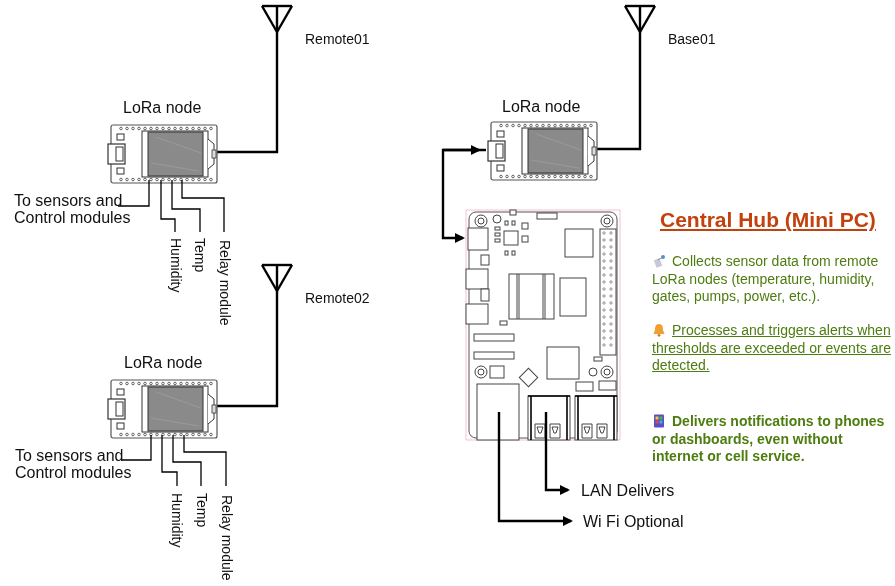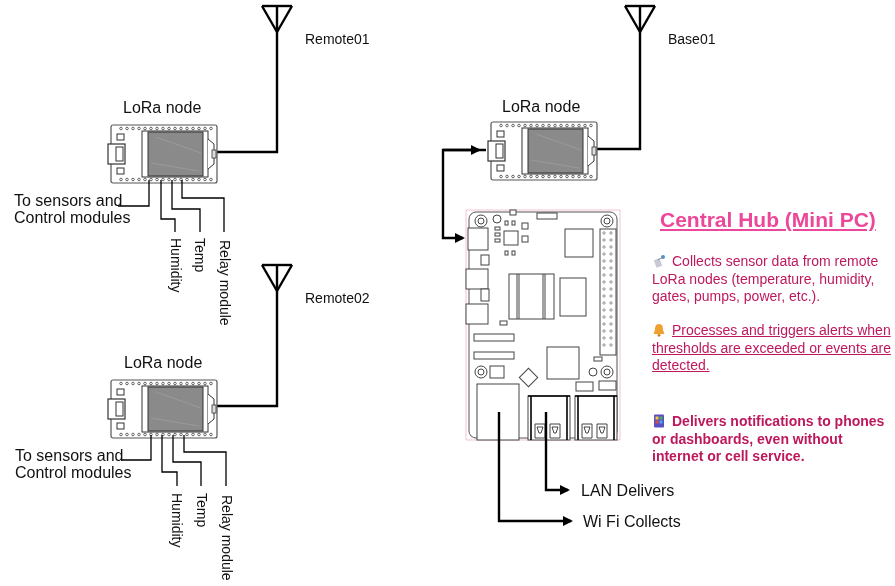--- a/index.html
+++ b/index.html
@@ -1,22 +1,22 @@
 <!DOCTYPE html>
 <html><head>
 <meta charset="utf-8">
 <style>
   html, body { margin: 0; padding: 0; background: #ffffff; }
   body { width: 895px; height: 586px; position: relative; overflow: hidden; font-family: "Liberation Sans", sans-serif; color: #111; }
   #diagram { position: absolute; left: 0; top: 0; width: 895px; height: 586px; }
   .lbl { position: absolute; font-size: 16px; line-height: 17px; white-space: nowrap; color: #111; }
   .lbl-sans { font-family: Liberation Sans, sans-serif; font-size: 14px; }
   .vlabel { position: absolute; font-size: 14px; line-height: 16px; white-space: nowrap; transform-origin: 0 0; transform: rotate(90deg); color: #111; }
-  .hub-title { position: absolute; left: 660px; top: 208px; font-size: 21px; font-weight: bold; text-decoration: underline; white-space: nowrap; color: #ec4899; }
-  .hub-item { position: absolute; left: 652px; width: 240px; font-size: 14px; line-height: 17.5px; color: #be185d; }
+  .hub-title { position: absolute; left: 660px; top: 208px; font-size: 21px; font-weight: bold; text-decoration: underline; white-space: nowrap; color: #c2410c; }
+  .hub-item { position: absolute; left: 652px; width: 240px; font-size: 14px; line-height: 17.5px; color: #4d7c0f; }
   .emoji { display: inline-block; width: 14px; height: 14px; vertical-align: -2px; margin-right: 6px; }
 </style>
 </head>
 <body>
 
 <svg id="diagram" viewBox="0 0 895 586" xmlns="http://www.w3.org/2000/svg">
   <defs>
 
     <g id="lora-board">
       <rect x="0" y="0" width="106" height="58" fill="#fff" stroke="#555" stroke-width="1.2" rx="2"></rect>
@@ -247,21 +247,21 @@
 <div class="lbl" style="left:15px; top:447px;">To sensors and</div>
 <div class="lbl" style="left:15px; top:464px;">Control modules</div>
 <div class="vlabel" style="left:185px; top:493px;">Humidity</div>
 <div class="vlabel" style="left:210px; top:493px;">Temp</div>
 <div class="vlabel" style="left:235px; top:495px;">Relay module</div>
 
 <div class="lbl lbl-sans" style="left:668px; top:31px;text-align:right;">Base01</div>
 <div class="lbl" style="left:502px; top:98px;">LoRa node</div>
 
 <div class="lbl" style="left:581px; top:482px;">LAN Delivers</div>
-<div class="lbl" style="left:583px; top:513px;">Wi Fi Collects</div>
+<div class="lbl" style="left:583px; top:513px;">Wi Fi Optional</div>
 
 <div class="hub-title">Central Hub (Mini PC)</div>
 
 <div class="hub-item" style="top:253px;">
   <span class="emoji">
     <svg width="14" height="14" viewBox="0 0 14 14">
         <rect x="3" y="5" width="6" height="8" fill="#c8c8d8" transform="rotate(-20 6 9)"></rect>
         <circle cx="11" cy="3" r="2" fill="#4a90d9"></circle>
         <line x1="6" y1="6" x2="11" y2="3" stroke="#888" stroke-width="1"></line>
       </svg>

